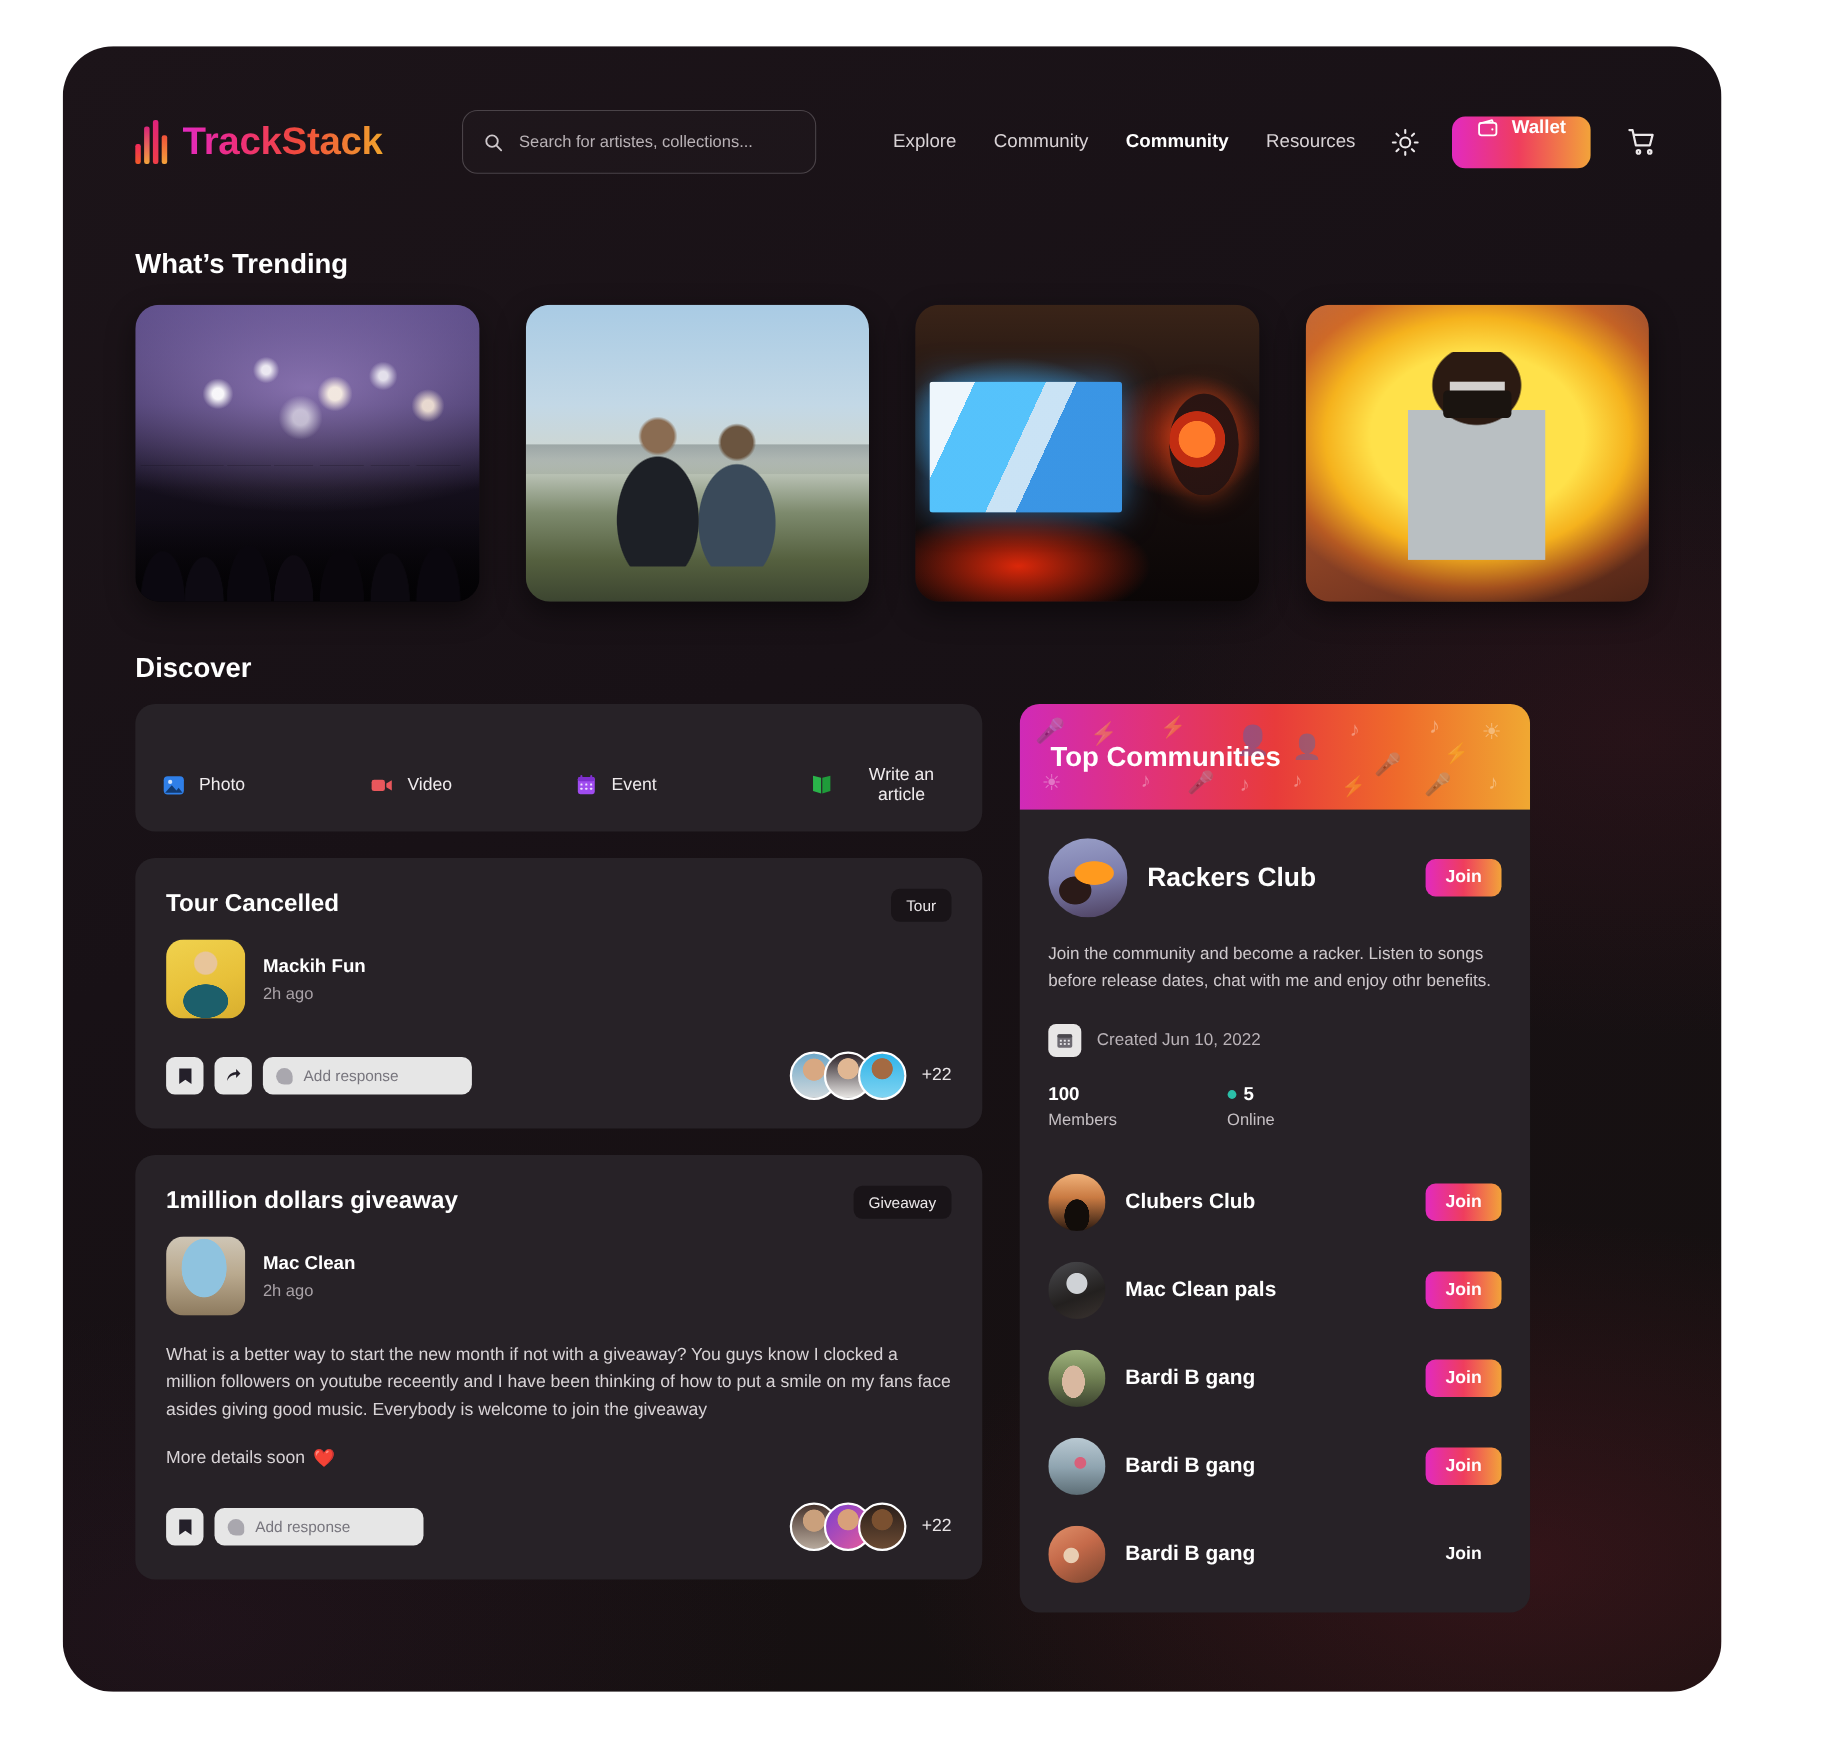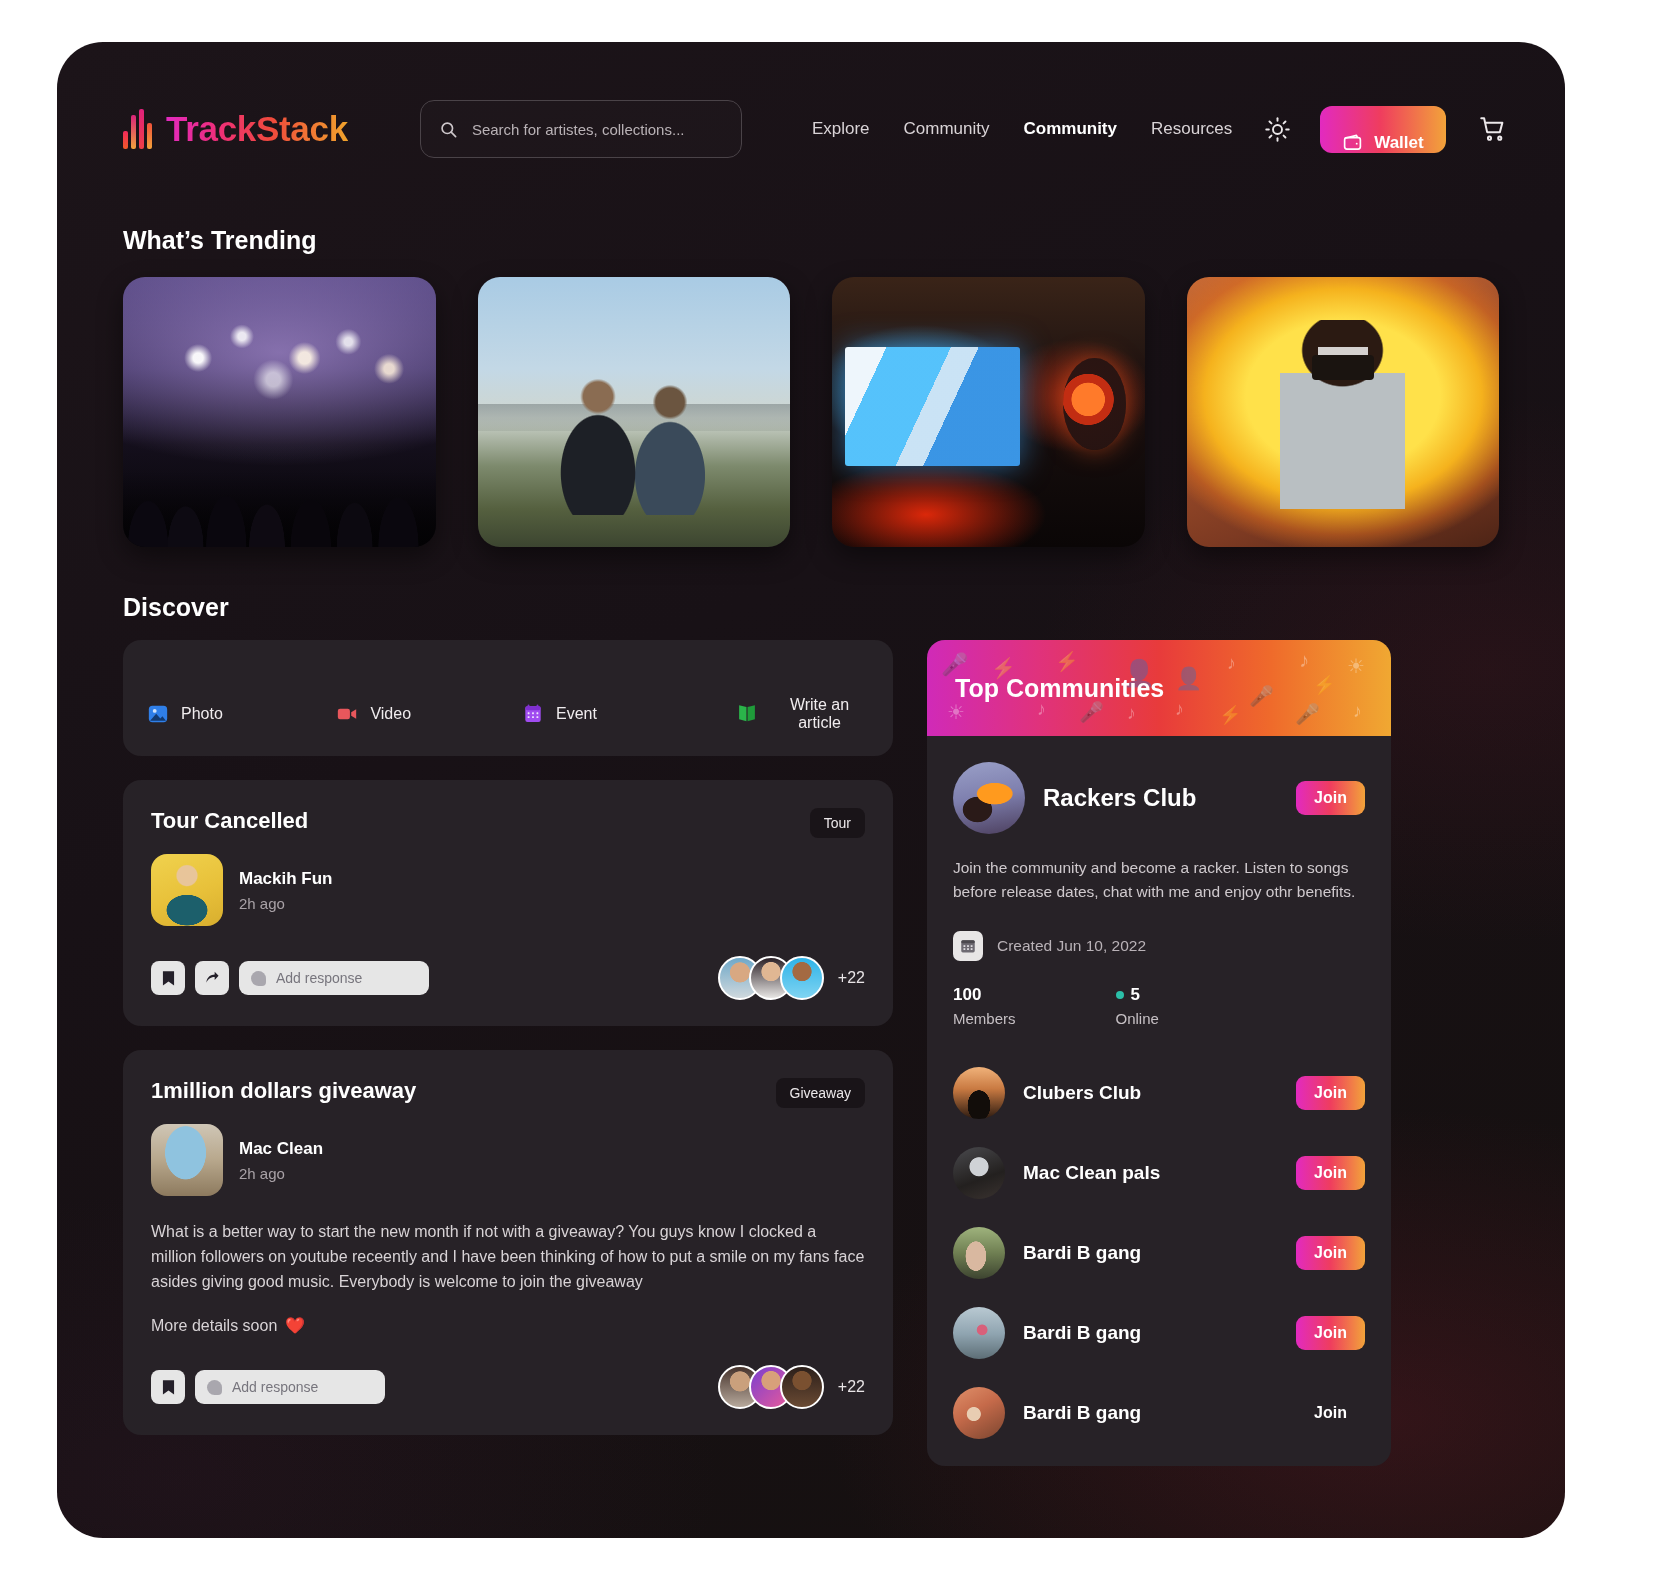--- a/index.html
+++ b/index.html
@@ -58,21 +58,21 @@
   .search-input::placeholder{color:#b9b2b6;}
 
   .nav{margin-left:70px; display:flex; align-items:center; gap:34px;}
   .nav a{color:#d9d3d6; font-size:17px; text-decoration:none; white-space:nowrap;}
   .nav a.active{color:#ffffff; font-weight:700;}
 
   .sun-btn{margin-left:30px; width:30px;height:30px; display:flex;align-items:center;justify-content:center;}
   .wallet-btn{
     margin-left:28px;
     height:47px; padding:0 22px; border:0; border-radius:12px;
-    display:flex; align-items:flex-end; gap:11px;
+    display:flex; align-items:flex-start; gap:11px;
     background:linear-gradient(90deg,#e22ac0 0%,#ef3d5e 48%,#f2a33a 100%);
     color:#fff; font-size:17px; font-weight:700; cursor:pointer;
     font-family:"Liberation Sans",sans-serif;
   }
   .cart-btn{margin-left:30px; width:34px;height:34px;display:flex;align-items:center;justify-content:center;background:none;border:0;cursor:pointer;}
 
   
   .section-title{
     color:#fff; font-size:25px; font-weight:700;
     padding-left:66px;

